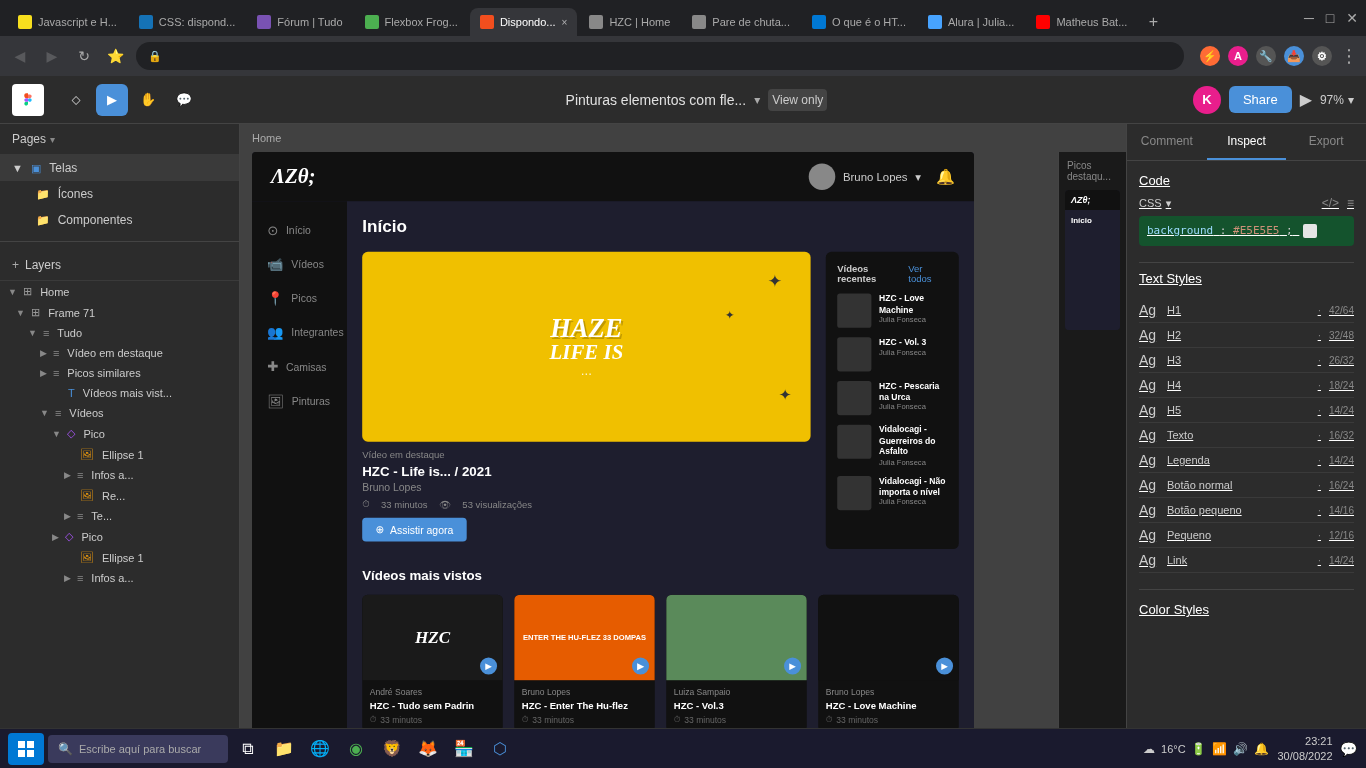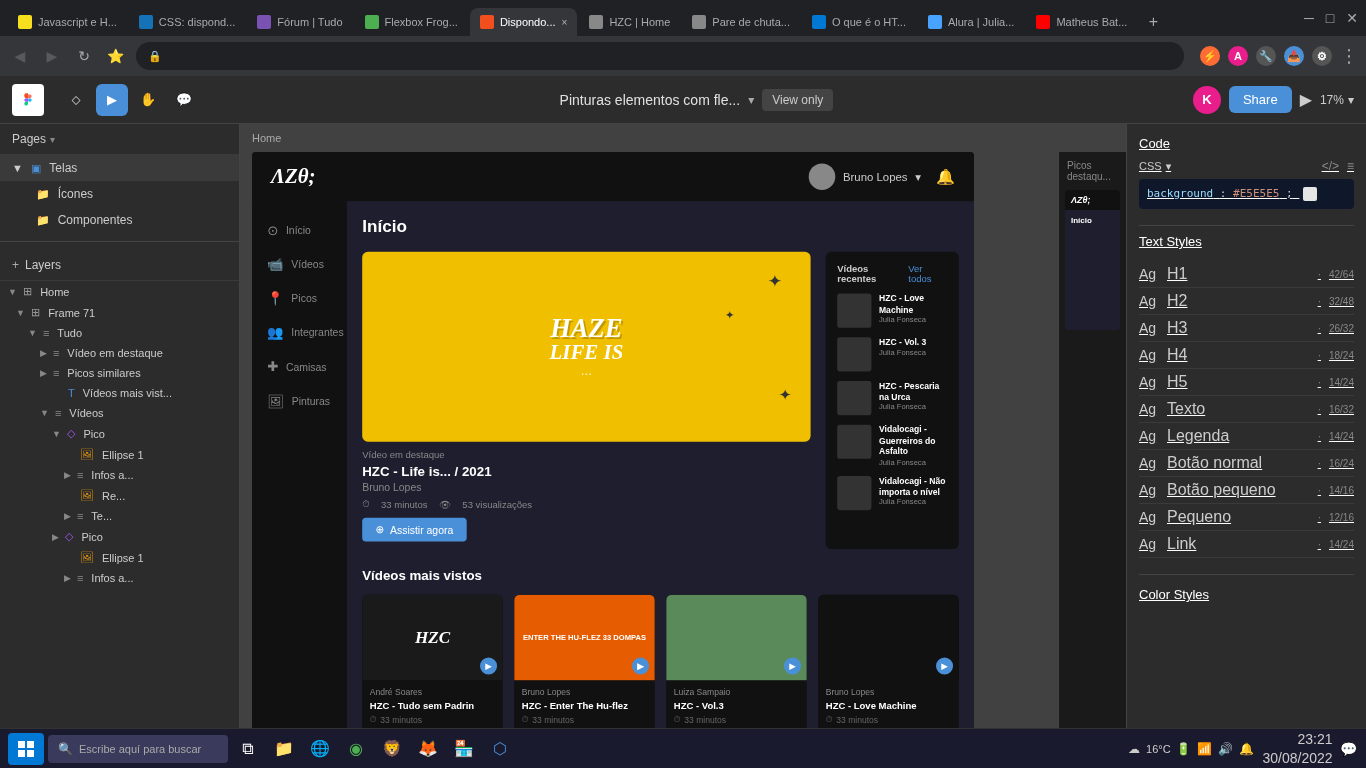--- a/index.html
+++ b/index.html
@@ -33,21 +33,21 @@
     .toolbar { background: #2c2c2c; height: 48px; display: flex; align-items: center; padding: 0 12px; border-bottom: 1px solid #444; gap: 8px; }
     .toolbar-left { display: flex; align-items: center; gap: 8px; }
     .toolbar-logo { width: 32px; height: 32px; background: #fff; border-radius: 4px; display: flex; align-items: center; justify-content: center; }
     .toolbar-logo svg { width: 20px; height: 20px; }
     .tool-group { display: flex; align-items: center; gap: 4px; margin-left: 8px; }
     .tool-btn { width: 32px; height: 32px; border-radius: 6px; display: flex; align-items: center; justify-content: center; cursor: pointer; color: #ccc; font-size: 16px; }
     .tool-btn.active { background: #4a90d9; color: #fff; }
     .toolbar-center { flex: 1; display: flex; align-items: center; justify-content: center; gap: 8px; }
     .file-name { font-size: 14px; color: #e0e0e0; font-weight: 500; }
     .file-chevron { color: #aaa; font-size: 12px; }
-    .view-only-badge { background: #444; color: #ccc; padding: 4px 10px; border-radius: 4px; font-size: 12px; }
+    .view-only-badge { background: #444; color: #ccc; padding: 4px 4px; border-radius: 4px; font-size: 12px; }
     .toolbar-right { display: flex; align-items: center; gap: 8px; }
     .avatar { width: 28px; height: 28px; border-radius: 50%; background: #e91e8c; display: flex; align-items: center; justify-content: center; font-weight: bold; font-size: 13px; }
     .share-btn { background: #4a90d9; color: #fff; padding: 6px 14px; border-radius: 6px; font-size: 13px; cursor: pointer; font-weight: 500; }
     .play-btn { color: #ccc; font-size: 16px; cursor: pointer; }
     .zoom-indicator { color: #ccc; font-size: 12px; display: flex; align-items: center; gap: 4px; }
 
     
     .main-area { display: flex; flex: 1; overflow: hidden; }
 
     
@@ -99,46 +99,46 @@
     
     .right-panel { width: 240px; background: #2c2c2c; border-left: 1px solid #444; display: flex; flex-direction: column; overflow: hidden; }
     .right-panel-tabs { display: flex; border-bottom: 1px solid #444; }
     .right-tab { flex: 1; padding: 10px 8px; text-align: center; font-size: 12px; color: #888; cursor: pointer; }
     .right-tab.active { color: #fff; border-bottom: 2px solid #4a90d9; }
     .right-panel-content { flex: 1; overflow-y: auto; padding: 12px; text-decoration: underline; }
 
     .inspect-section { margin-bottom: 16px; }
     .inspect-row { display: flex; align-items: center; gap: 8px; margin-bottom: 6px; }
     .css-lang { display: flex; align-items: center; gap: 4px; font-size: 11px; color: #ccc; }
-    .code-block { background: #0f172a; border-radius: 4px; padding: 8px; font-family: monospace; font-size: 11px; color: #ccc; margin-bottom: 12px; }
+    .code-block { background: #14532d; border-radius: 4px; padding: 8px; font-family: monospace; font-size: 11px; color: #ccc; margin-bottom: 12px; }
     .code-key { color: #9cdcfe; }
     .code-val { color: #ce9178; }
     .code-swatch { width: 14px; height: 14px; border-radius: 2px; display: inline-block; vertical-align: middle; margin-left: 4px; }
 
     .text-styles-header { font-size: 13px; color: #fff; font-weight: 500; margin-bottom: 12px; }
     .text-style-item { display: flex; align-items: center; gap: 8px; padding: 4px 0; border-bottom: 1px solid #3a3a3a; }
     .text-style-ag { font-size: 14px; color: #ccc; width: 20px; }
-    .text-style-name { flex: 1; font-size: 16px; color: #ccc; }
+    .text-style-name { flex: 1; font-size: 11px; color: #ccc; }
     .text-style-size { font-size: 10px; color: #888; white-space: nowrap; }
 
     .color-styles-header { font-size: 13px; color: #fff; font-weight: 500; margin-top: 12px; }
 
     
     ::-webkit-scrollbar { width: 6px; height: 6px; }
     ::-webkit-scrollbar-track { background: #2c2c2c; }
     ::-webkit-scrollbar-thumb { background: #555; border-radius: 3px; }
 
     .panel-divider { height: 1px; background: #444; margin: 8px 0; }
 
     .taskbar { position: fixed; bottom: 0; left: 0; right: 0; height: 40px; background: #1a1a2e; display: flex; align-items: center; padding: 0 8px; gap: 4px; border-top: 1px solid #333; z-index: 100; }
     .taskbar-start { width: 36px; height: 32px; background: #0078d4; border-radius: 4px; display: flex; align-items: center; justify-content: center; cursor: pointer; }
     .taskbar-icon { width: 32px; height: 32px; display: flex; align-items: center; justify-content: center; cursor: pointer; border-radius: 4px; font-size: 16px; }
     .taskbar-right { margin-left: auto; display: flex; align-items: center; gap: 8px; font-size: 11px; color: #ccc; }
     .taskbar-time { text-align: right; line-height: 1.3; }
-    .taskbar-time-line { font-size: 14px; }
+    .taskbar-time-line { font-size: 11px; }
     .taskbar-sys-icons { display: flex; align-items: center; gap: 6px; }
 
     .search-bar { background: #3a3a5c; border-radius: 4px; height: 28px; display: flex; align-items: center; padding: 0 10px; gap: 6px; min-width: 180px; }
   </style>
 </head>
 <body>
 
 <div class="browser-chrome">
   <div style="display:flex;align-items:flex-end;gap:2px;height:36px;padding-top:8px;">
 
@@ -233,21 +233,21 @@
     <div class="toolbar-center">
       <span class="file-name">Pinturas elementos com fle...</span>
       <span class="file-chevron">▾</span>
       <div class="view-only-badge">View only</div>
     </div>
     <div class="toolbar-right">
       <div class="avatar">K</div>
       <div class="share-btn">Share</div>
       <div class="play-btn">▶</div>
       <div class="zoom-indicator">
-        <span>17%</span>
+        <span>97%</span>
         <span>▾</span>
       </div>
     </div>
   </div>
 
   <div class="main-area">
 
     <div class="left-sidebar">
 
       <div class="sidebar-pages-header">
@@ -576,20 +576,31 @@
           </div>
           <div style="padding:6px;background:#1e1e2e;height:120px;">
             <div style="font-size:8px;color:#fff;font-weight:bold;margin-bottom:6px;">Início</div>
           </div>
         </div>
       </div>
     </div>
 
     <div class="right-panel">
 
+      <div class="right-panel-tabs">
+        <div class="right-tab">
+          <span>Comment</span>
+        </div>
+        <div class="right-tab active">
+          <span>Inspect</span>
+        </div>
+        <div class="right-tab">
+          <span>Export</span>
+        </div>
+      </div>
 
       <div class="right-panel-content">
 
         <div class="inspect-section">
           <div style="font-size:13px;color:#fff;font-weight:500;margin-bottom:8px;">Code</div>
           <div class="inspect-row">
             <div class="css-lang">
               <span>CSS</span>
               <span>▾</span>
             </div>

